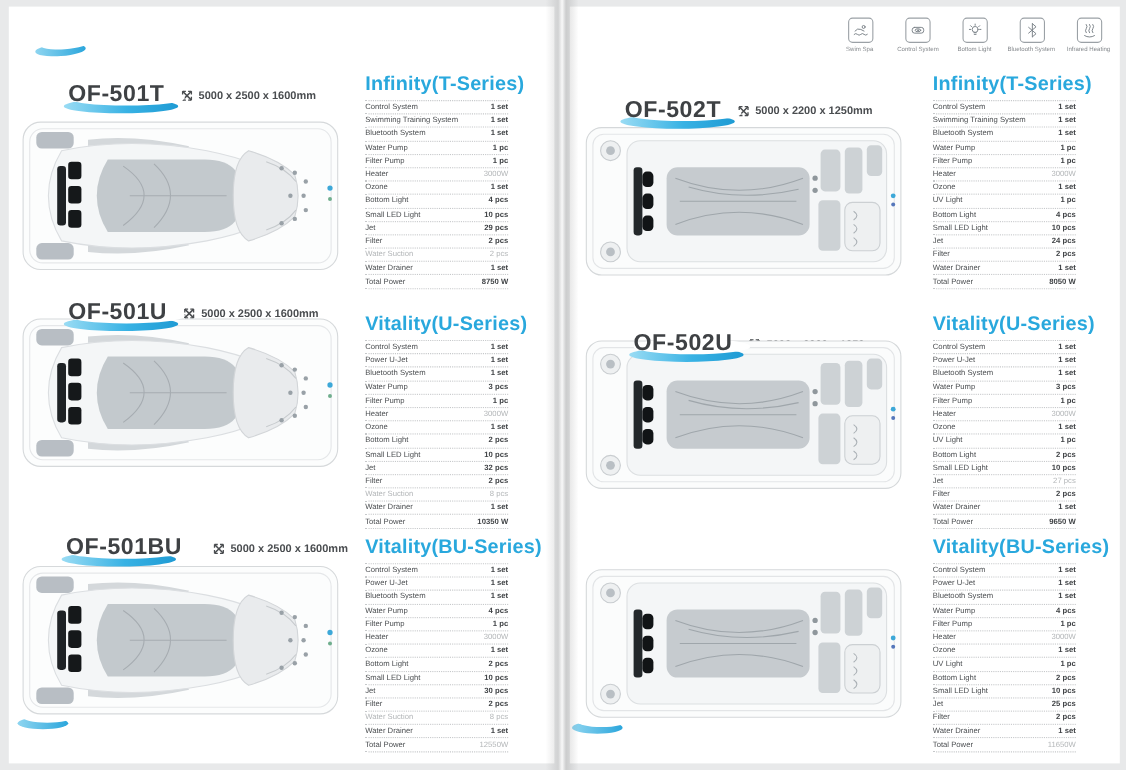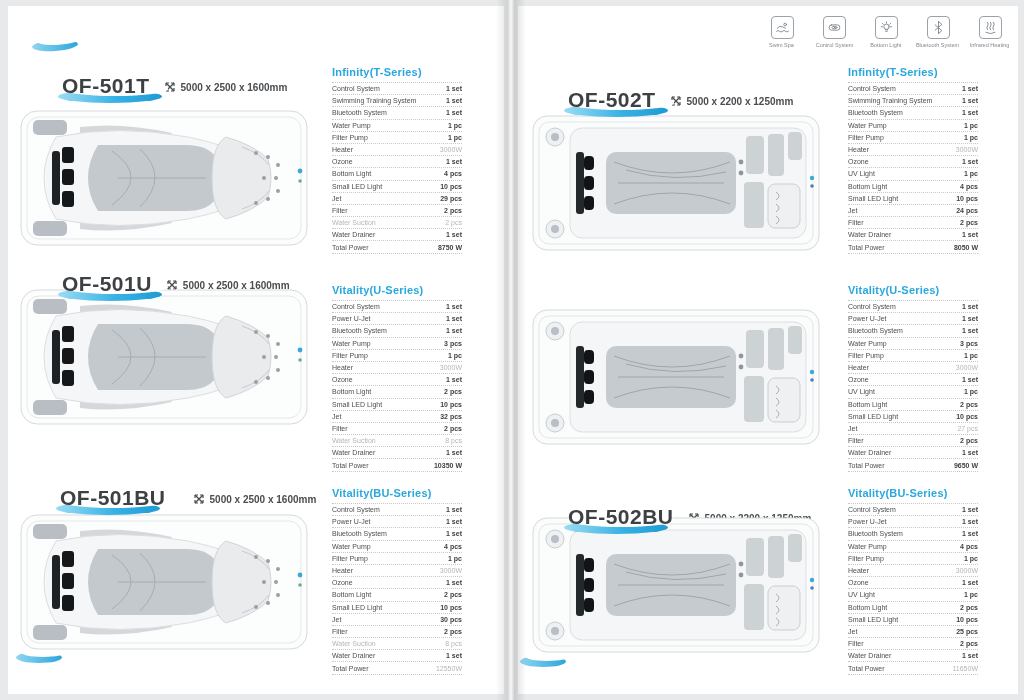--- a/index.html
+++ b/index.html
@@ -25,21 +25,21 @@
   .model-head{position:absolute;display:flex;align-items:flex-end;gap:14px;height:30px;}
   .model-wrap{position:relative;}
   .model{font-size:21px;font-weight:bold;color:#3e4144;margin:0;letter-spacing:.5px;position:relative;z-index:2;}
   .swoosh{position:absolute;left:-4px;bottom:-5px;width:104px;height:13px;border-radius:50%;z-index:1;
     background:linear-gradient(90deg,#9adcf4,#38b2e4 55%,#1f9bd4);}
   .swoosh::after{content:"";position:absolute;left:4%;top:-58%;width:102%;height:105%;border-radius:50%;background:#ffffff;}
   .dims{display:flex;align-items:center;gap:5px;font-size:10px;font-weight:bold;color:#4a4d50;padding-bottom:5px;white-space:nowrap;justify-content:flex-end;}
   .dim-icon{width:12px;height:12px;}
   
   .spec-table{position:absolute;width:130px;}
-  .series{font-size:11px;font-weight:bold;color:#29a8dd;margin:0 0 4px 0;letter-spacing:.2px;white-space:nowrap;}
+  .series{font-size:18px;font-weight:bold;color:#29a8dd;margin:0 0 4px 0;letter-spacing:.2px;white-space:nowrap;}
   .rows{border-bottom:1px dotted #c6c8ca;}
   .spec-row{display:flex;justify-content:space-between;align-items:center;height:11.2px;
     border-top:1px dotted #c6c8ca;font-size:7px;color:#4b4e51;}
   .spec-row .lbl{font-weight:normal;}
   .spec-row .val{font-weight:bold;color:#3f4245;}
   .spec-row.muted-label .lbl{color:#b3b6b8;}
   .spec-row.muted-value .val{color:#b3b6b8;font-weight:normal;}
   
   .spa-image{position:absolute;}
   .spa-image svg{width:100%;height:100%;display:block;}
@@ -548,113 +548,113 @@
           <span class="val">1 set</span>
         </div>
 
         <div class="spec-row">
           <span class="lbl">Total Power</span>
           <span class="val">8050 W</span>
         </div>
       </div>
   </div>
 
-  <div class="spa-image R2-img">
-    <svg viewBox="0 0 292 142">
-        <use href="#spa-b"></use>
-      </svg>
-  </div>
-  <div class="spec-table R2-tbl">
-    <h3 class="series">Vitality(U-Series)</h3>
-    <div class="rows">
-
-        <div class="spec-row">
-          <span class="lbl">Control System</span>
-          <span class="val">1 set</span>
-        </div>
-
-        <div class="spec-row">
-          <span class="lbl">Power U-Jet</span>
-          <span class="val">1 set</span>
-        </div>
-
-        <div class="spec-row">
-          <span class="lbl">Bluetooth System</span>
-          <span class="val">1 set</span>
-        </div>
-
-        <div class="spec-row">
-          <span class="lbl">Water Pump</span>
-          <span class="val">3 pcs</span>
-        </div>
-
-        <div class="spec-row">
-          <span class="lbl">Filter Pump</span>
-          <span class="val">1 pc</span>
-        </div>
-
-        <div class="spec-row muted-value">
-          <span class="lbl">Heater</span>
-          <span class="val">3000W</span>
-        </div>
-
-        <div class="spec-row">
-          <span class="lbl">Ozone</span>
-          <span class="val">1 set</span>
-        </div>
-
-        <div class="spec-row">
-          <span class="lbl">UV Light</span>
-          <span class="val">1 pc</span>
-        </div>
-
-        <div class="spec-row">
-          <span class="lbl">Bottom Light</span>
-          <span class="val">2 pcs</span>
-        </div>
-
-        <div class="spec-row">
-          <span class="lbl">Small LED Light</span>
-          <span class="val">10 pcs</span>
-        </div>
-
-        <div class="spec-row muted-value">
-          <span class="lbl">Jet</span>
-          <span class="val">27 pcs</span>
-        </div>
-
-        <div class="spec-row">
-          <span class="lbl">Filter</span>
-          <span class="val">2 pcs</span>
-        </div>
-
-        <div class="spec-row">
-          <span class="lbl">Water Drainer</span>
-          <span class="val">1 set</span>
-        </div>
-
-        <div class="spec-row">
-          <span class="lbl">Total Power</span>
-          <span class="val">9650 W</span>
-        </div>
-      </div>
-  </div>
-
-  <div class="model-head R3-head">
+  <div class="model-head R2-head">
     <span class="model-wrap">
       <span class="swoosh"></span>
-      <h2 class="model">OF-502BU</h2>
+      <h2 class="model">OF-502U</h2>
     </span>
     <span class="dims">
       <svg class="dim-icon">
           <use href="#dim-arrows"></use>
         </svg>
       <span>5000 x 2200 x 1250mm</span>
     </span>
   </div>
+  <div class="spa-image R2-img">
+    <svg viewBox="0 0 292 142">
+        <use href="#spa-b"></use>
+      </svg>
+  </div>
+  <div class="spec-table R2-tbl">
+    <h3 class="series">Vitality(U-Series)</h3>
+    <div class="rows">
+
+        <div class="spec-row">
+          <span class="lbl">Control System</span>
+          <span class="val">1 set</span>
+        </div>
+
+        <div class="spec-row">
+          <span class="lbl">Power U-Jet</span>
+          <span class="val">1 set</span>
+        </div>
+
+        <div class="spec-row">
+          <span class="lbl">Bluetooth System</span>
+          <span class="val">1 set</span>
+        </div>
+
+        <div class="spec-row">
+          <span class="lbl">Water Pump</span>
+          <span class="val">3 pcs</span>
+        </div>
+
+        <div class="spec-row">
+          <span class="lbl">Filter Pump</span>
+          <span class="val">1 pc</span>
+        </div>
+
+        <div class="spec-row muted-value">
+          <span class="lbl">Heater</span>
+          <span class="val">3000W</span>
+        </div>
+
+        <div class="spec-row">
+          <span class="lbl">Ozone</span>
+          <span class="val">1 set</span>
+        </div>
+
+        <div class="spec-row">
+          <span class="lbl">UV Light</span>
+          <span class="val">1 pc</span>
+        </div>
+
+        <div class="spec-row">
+          <span class="lbl">Bottom Light</span>
+          <span class="val">2 pcs</span>
+        </div>
+
+        <div class="spec-row">
+          <span class="lbl">Small LED Light</span>
+          <span class="val">10 pcs</span>
+        </div>
+
+        <div class="spec-row muted-value">
+          <span class="lbl">Jet</span>
+          <span class="val">27 pcs</span>
+        </div>
+
+        <div class="spec-row">
+          <span class="lbl">Filter</span>
+          <span class="val">2 pcs</span>
+        </div>
+
+        <div class="spec-row">
+          <span class="lbl">Water Drainer</span>
+          <span class="val">1 set</span>
+        </div>
+
+        <div class="spec-row">
+          <span class="lbl">Total Power</span>
+          <span class="val">9650 W</span>
+        </div>
+      </div>
+  </div>
+
   <div class="spa-image R3-img">
     <svg viewBox="0 0 292 142">
         <use href="#spa-b"></use>
       </svg>
   </div>
   <div class="spec-table R3-tbl">
     <h3 class="series">Vitality(BU-Series)</h3>
     <div class="rows">
 
         <div class="spec-row">

